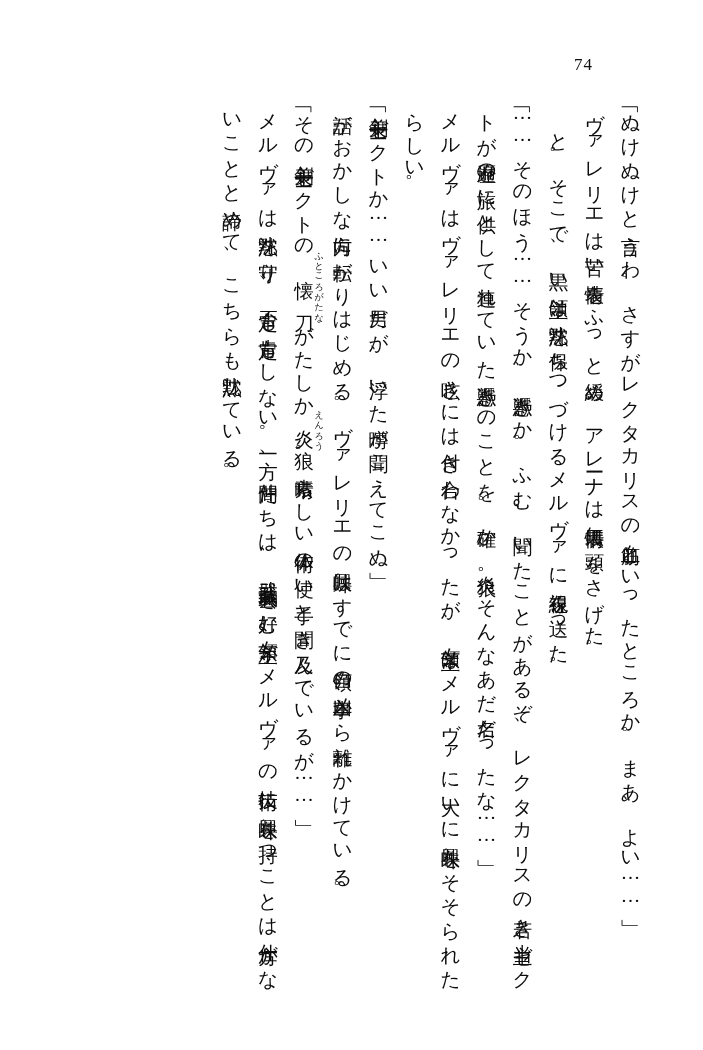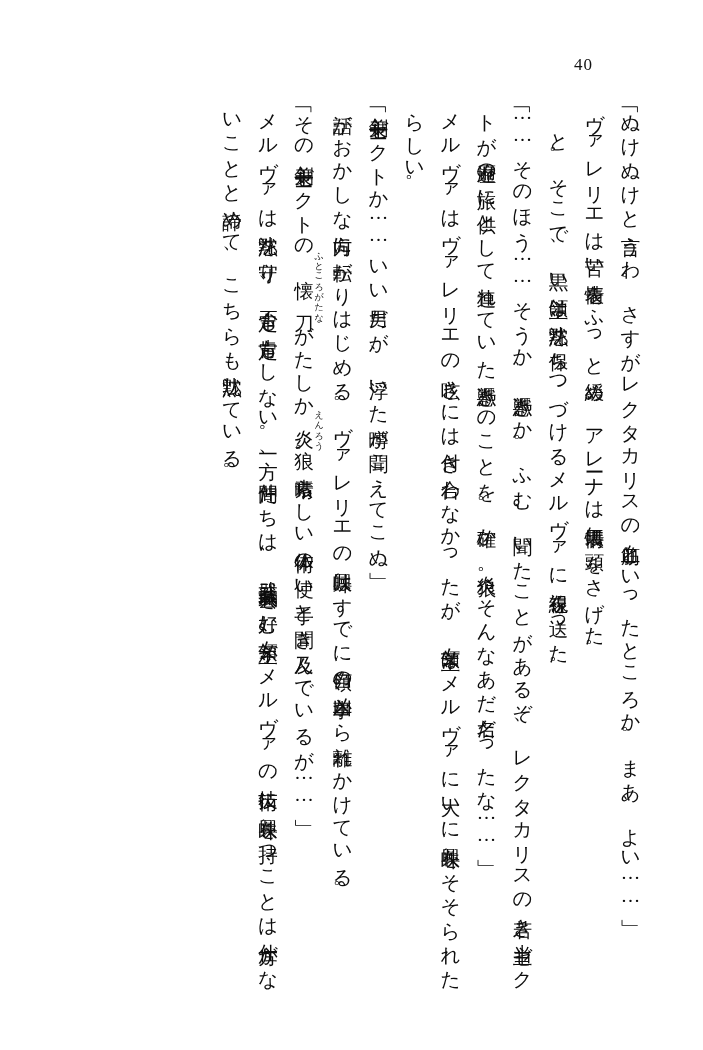--- a/index.html
+++ b/index.html
@@ -72,21 +72,21 @@
     letter-spacing: 0px;
     line-height: 1;
     color: #111;
   }
 </style>
 </head>
 <body>
 
 <div class="page">
 
-  <div class="page-number">40</div>
+  <div class="page-number">74</div>
 
   <div class="text-body">
 
     <p class="para">「ぬけぬけと言うわ。さすがレクタカリスの血筋といったところか。まあ、よい……」</p>
 
     <p class="para">ヴァレリエは苦い表情をふっと緩め、アレーナは無表情に頭をさげた。</p>
 
     <p class="para indent">と。そこで、黒い領主は沈黙を保ちつづけるメルヴァに視線を送った。</p>
 
     <p class="para">「……そのほう……そうか、獣憑きか。ふむ、聞いたことがあるぞ、レクタカリスの若き当主ゼクトが遍歴の旅に供として連れていた獣憑きのことを。確か、炎狼。そんなあだ名だったな……」</p>

